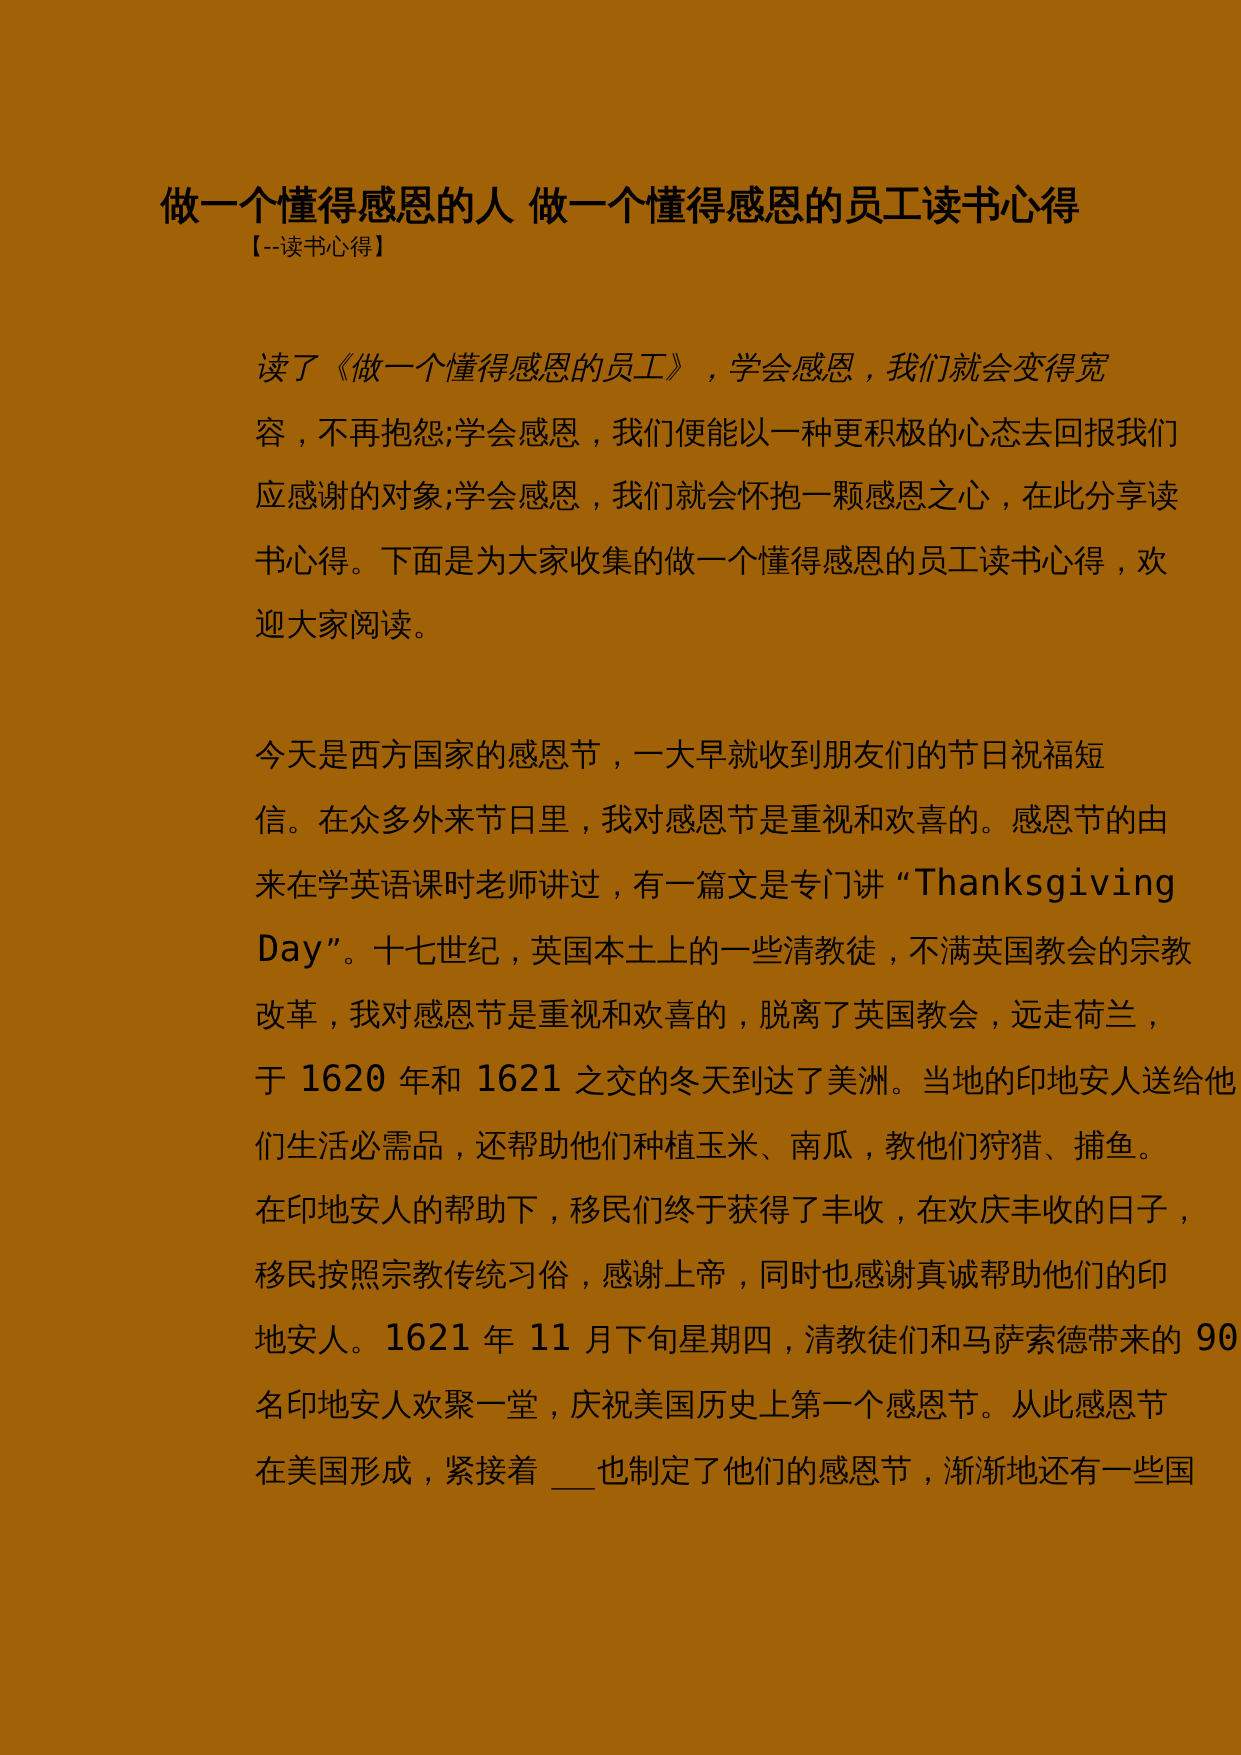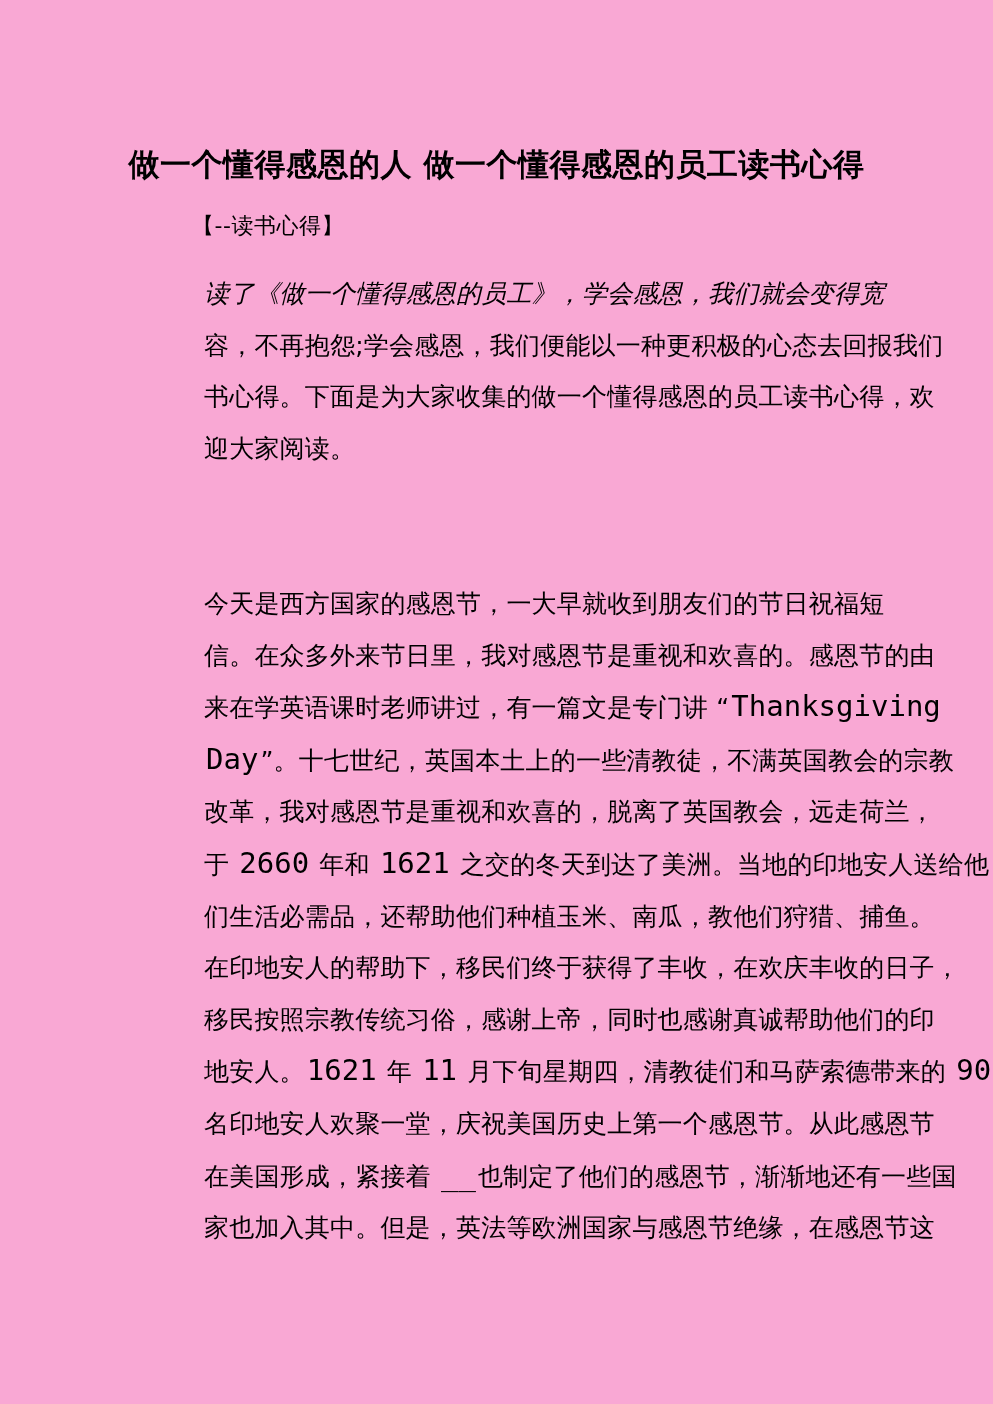--- a/index.html
+++ b/index.html
@@ -12,44 +12,43 @@
     height: 1404px;
     font-family: "Liberation Serif", "DejaVu Serif", serif;
     color: #000000;
     -webkit-font-smoothing: none;
   }
   .page {
     position: relative;
     width: 993px;
     height: 1404px;
     overflow: hidden;
-    background: #f9a8d4;
+    background: #a16207;
   }
   .doc-title {
     position: absolute;
     left: 0;
     top: 122px;
     width: 993px;
     text-align: center;
     font-size: 31px;
     font-weight: bold;
     letter-spacing: 0.5px;
     line-height: 42px;
     font-family: "DejaVu Sans", "Liberation Sans", sans-serif;
     white-space: nowrap;
   }
   .doc-subtitle {
     position: absolute;
     left: 192px;
     top: 182px;
-    font-size: 22px;
+    font-size: 18px;
     line-height: 32px;
     font-family: "DejaVu Sans", "Liberation Sans", sans-serif;
     letter-spacing: 0.5px;
-    margin-top: 28px;
   }
   .body-block {
     position: absolute;
     left: 148px;
     width: 700px;
   }
   .para {
     font-size: 25px;
     line-height: 51.6px;
     text-align: justify;
@@ -80,36 +79,36 @@
 <div class="page">
 
   <h1 class="doc-title">做一个懂得感恩的人 做一个懂得感恩的员工读书心得</h1>
 
   <div class="doc-subtitle">【--读书心得】</div>
 
   <div class="body-block" id="p1">
     <p class="para indent">
         <span class="line" style="text-indent: 56px; display: block; font-style: italic;">读了《做一个懂得感恩的员工》，学会感恩，我们就会变得宽</span>
         <span class="line">容，不再抱怨;学会感恩，我们便能以一种更积极的心态去回报我们</span>
+        <span class="line">应感谢的对象;学会感恩，我们就会怀抱一颗感恩之心，在此分享读</span>
         <span class="line">书心得。下面是为大家收集的做一个懂得感恩的员工读书心得，欢</span>
         <span class="line">迎大家阅读。</span>
       </p>
   </div>
 
   <div class="body-block" id="p2">
     <p class="para indent">
         <span class="line" style="text-indent: 56px; display: block;">今天是西方国家的感恩节，一大早就收到朋友们的节日祝福短</span>
         <span class="line">信。在众多外来节日里，我对感恩节是重视和欢喜的。感恩节的由</span>
         <span class="line">来在学英语课时老师讲过，有一篇文是专门讲 “<span class="lat">Thanksgiving</span></span>
         <span class="line"><span class="lat">Day</span>”。十七世纪，英国本土上的一些清教徒，不满英国教会的宗教</span>
         <span class="line">改革，我对感恩节是重视和欢喜的，脱离了英国教会，远走荷兰，</span>
-        <span class="line">于 <span class="lat">2660</span> 年和 <span class="lat">1621</span> 之交的冬天到达了美洲。当地的印地安人送给他</span>
+        <span class="line">于 <span class="lat">1620</span> 年和 <span class="lat">1621</span> 之交的冬天到达了美洲。当地的印地安人送给他</span>
         <span class="line">们生活必需品，还帮助他们种植玉米、南瓜，教他们狩猎、捕鱼。</span>
         <span class="line">在印地安人的帮助下，移民们终于获得了丰收，在欢庆丰收的日子，</span>
         <span class="line">移民按照宗教传统习俗，感谢上帝，同时也感谢真诚帮助他们的印</span>
         <span class="line">地安人。<span class="lat">1621</span> 年 <span class="lat">11</span> 月下旬星期四，清教徒们和马萨索德带来的 <span class="lat">90</span></span>
         <span class="line">名印地安人欢聚一堂，庆祝美国历史上第一个感恩节。从此感恩节</span>
         <span class="line">在美国形成，紧接着 <span class="lat">__</span>也制定了他们的感恩节，渐渐地还有一些国</span>
-        <span class="line">家也加入其中。但是，英法等欧洲国家与感恩节绝缘，在感恩节这</span>
       </p>
   </div>
 
 </div>
 
 </body></html>

